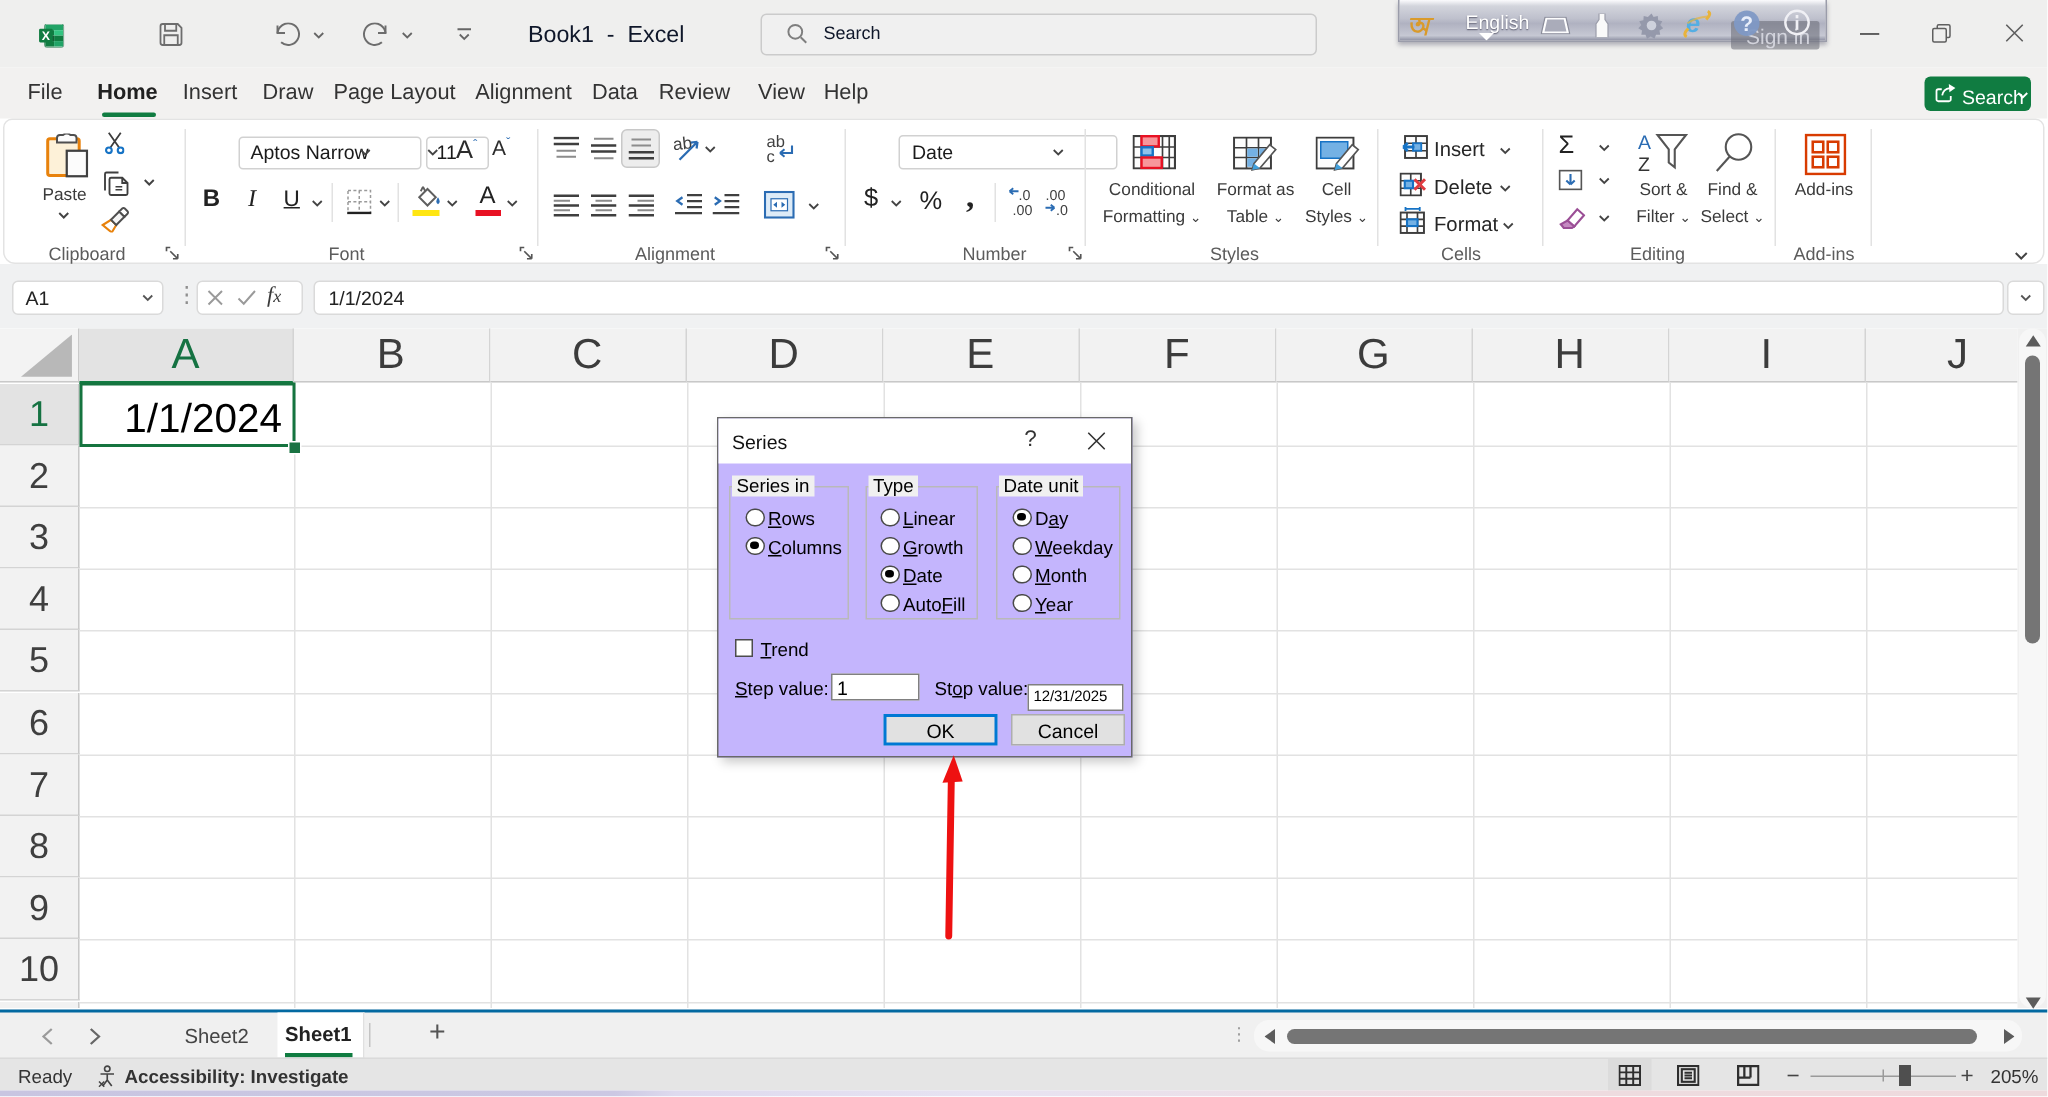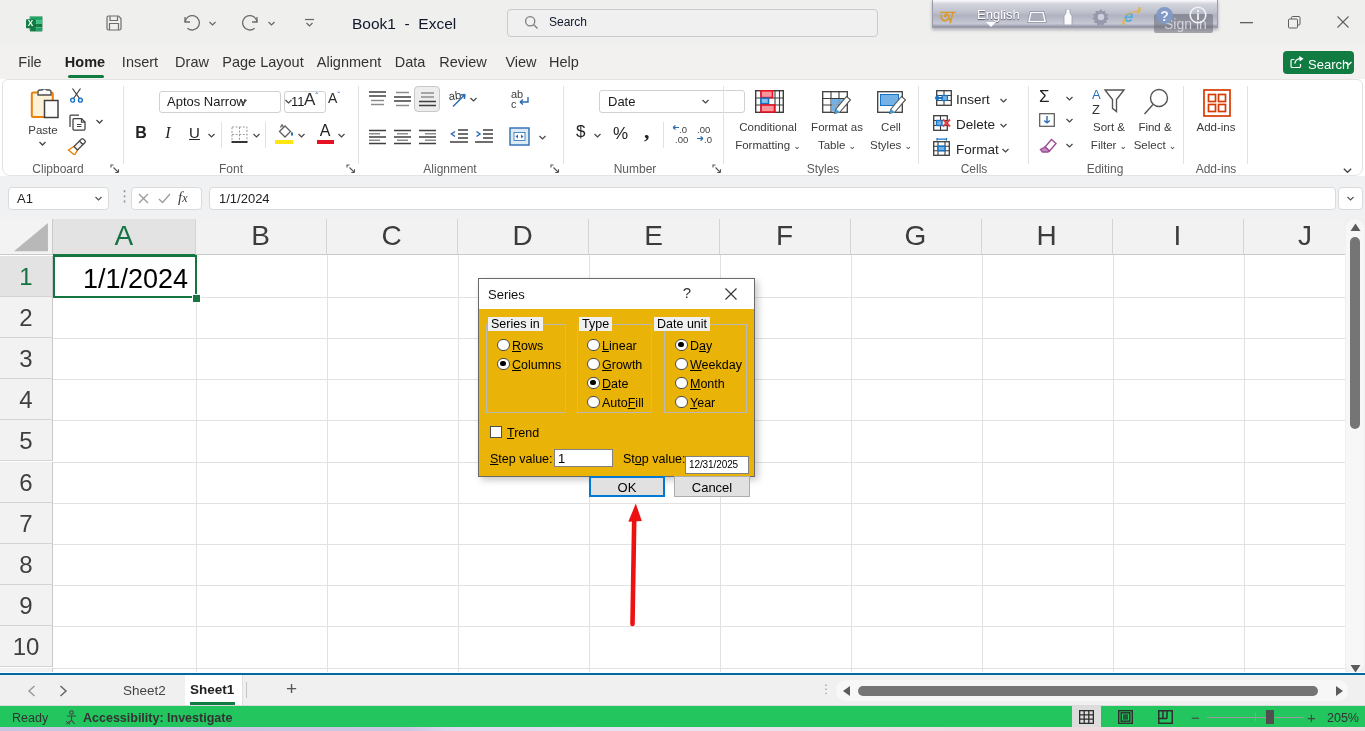--- a/index.html
+++ b/index.html
@@ -21,30 +21,30 @@
   
   #fbarzone { left:0; top:176px; width:1365px; height:43px; background:#f0f1f2; }
   .wbox { position:absolute; background:#fff; border:1px solid #dadada; border-radius:4px; }
   
   #grid { left:0; top:219px; width:1344.5px; height:453px; background:#fff; }
   .colhead { position:absolute; top:0; height:35.5px; background:#f2f2f2; border-right:1px solid #d4d4d4; border-bottom:1px solid #c8c8c8; color:#3c3c3c; font-size:28px; text-align:center; line-height:34px; }
   .rowhead { position:absolute; left:0; width:53px; background:#f2f2f2; border-bottom:1px solid #d4d4d4; border-right:1px solid #c8c8c8; color:#3f3f3f; font-size:24px; text-align:center; }
   .vline { position:absolute; width:1px; background:#e2e2e2; }
   .hline { position:absolute; height:1px; background:#e2e2e2; }
   
-  #dialog { left:478px; top:278px; width:277px; height:199px; background:#eab308; border:1px solid #696969; box-shadow:3px 3px 7px rgba(0,0,0,0.22); font-size:12.5px; color:#000; }
+  #dialog { left:478px; top:278px; width:277px; height:227px; background:#c4b5fd; border:1px solid #696969; box-shadow:3px 3px 7px rgba(0,0,0,0.22); font-size:12.5px; color:#000; }
   .gbox { position:absolute; border:1px solid #b9b9b9; }
   .gboxlab { position:absolute; background:#f0f0f0; padding:0 3px; font-size:12.5px; }
   .radio { position:absolute; width:12.5px; height:12.5px; border:1.2px solid #4a4a4a; border-radius:50%; background:#fff; }
   .radio.sel::after { content:""; position:absolute; left:2.1px; top:2.1px; width:5.8px; height:5.8px; border-radius:50%; background:#000; }
   .rlab { position:absolute; font-size:12.5px; white-space:nowrap; }
   .field { position:absolute; background:#fff; border:1px solid #808080; font-size:13px; padding-left:3px; }
   
   #tabbar { left:0; top:673px; width:1365px; height:32px; background:#f0f0f0; border-top:2px solid #0369a1; }
-  #statusbar { left:0; top:705px; width:1365px; height:22px; background:#22c55e; border-top:1px solid #dadada; font-size:12.5px; color:#333; }
+  #statusbar { left:0; top:705px; width:1365px; height:22px; background:#e5e5e5; border-top:1px solid #dadada; font-size:12.5px; color:#333; }
   #taskstrip { left:0; top:727px; width:1365px; height:4px; background:linear-gradient(90deg,#c8c5e1 0%,#cbc8e3 30%,#dedaee 33%,#e7e3f2 48%,#ecdfe7 62%,#eedbdf 78%,#eedadd 100%); }
   
   #vsb { left:1344.5px; top:219px; width:20.5px; height:453px; background:#f0f0f0; }
 </style>
 </head>
 <body>
 <div class="abs" id="titlebar">
 
   <svg class="abs" style="left:26px;top:16px" width="16.5" height="15.5" viewBox="0 0 18 17">
     <rect x="4" y="0" width="14" height="17" rx="1.5" fill="#fff" stroke="#1e7145" stroke-width="0.5"></rect>
@@ -325,21 +325,21 @@
   <svg class="abs" style="left:668px;top:44px" width="20" height="20" viewBox="0 0 20 20">
     <text x="8" y="9" font-size="9.5" fill="#3f3f3f" font-family="Liberation Sans">.0</text>
     <text x="4" y="19" font-size="9.5" fill="#3f3f3f" font-family="Liberation Sans">.00</text>
     <path d="M8 3.5 h-6 M2 3.5 l2.5-2 M2 3.5 l2.5 2" stroke="#2b6cb3" stroke-width="1.2" fill="none"></path>
   </svg>
   <svg class="abs" style="left:693px;top:44px" width="22" height="20" viewBox="0 0 22 20">
     <text x="1" y="9" font-size="9.5" fill="#3f3f3f" font-family="Liberation Sans">.00</text>
     <text x="8" y="19" font-size="9.5" fill="#3f3f3f" font-family="Liberation Sans">.0</text>
     <path d="M1 14.5 h6 M7 14.5 l-2.5-2 M7 14.5 l-2.5 2" stroke="#2b6cb3" stroke-width="1.2" fill="none"></path>
   </svg>
-  <div class="glabel" style="left:632px">Number</div>
+  <div class="glabel" style="left:660px">Number</div>
   <svg class="launch" style="left:709px" viewBox="0 0 10 10" fill="none" stroke="#555" stroke-width="1.1">
       <path d="M1 3.5 V1 h2.5 M3.5 3.5 L8.5 8.5 M8.5 8.5 v-3.2 M8.5 8.5 h-3.2"></path>
     </svg>
   <div class="gsep" style="left:720px"></div>
 
   <svg class="abs" style="left:752px;top:10px" width="29" height="23" viewBox="0 0 29 23">
     <rect x="0.7" y="0.7" width="27.6" height="21.6" fill="#fdfdfd" stroke="#3d3d3d" stroke-width="1.4"></rect>
     <path d="M0.7 8 h27.6 M0.7 15 h27.6 M6 0.7 v21.6 M20 0.7 v21.6 M24.5 0.7 v21.6" stroke="#3d3d3d" stroke-width="1.1"></path>
     <rect x="6" y="0.8" width="11.5" height="6.8" fill="#f7969b" stroke="#e81123" stroke-width="1.6"></rect>
     <rect x="6" y="8.2" width="7.5" height="5.5" fill="#8ec2ec" stroke="#1673c5" stroke-width="1.6"></rect>
@@ -604,21 +604,21 @@
   <div class="abs" style="left:200px;top:5px;width:16px;font-size:15px;color:#333;text-align:center">?</div>
   <svg class="abs" style="left:246px;top:9px" width="12" height="12" viewBox="0 0 12 12" stroke="#333" stroke-width="1.1">
       <path d="M0.5 0.5 L11.5 11.5 M11.5 0.5 L0.5 11.5"></path>
     </svg>
 
   <div class="gbox" style="left:7px;top:45px;width:80px;height:89px"></div>
   <div class="gboxlab" style="left:9px;top:38px">Series in</div>
   <div class="gbox" style="left:98px;top:45px;width:75px;height:89px"></div>
   <div class="gboxlab" style="left:100px;top:38px">Type</div>
   <div class="gbox" style="left:185px;top:45px;width:83px;height:89px"></div>
-  <div class="gboxlab" style="left:175px;top:38px">Date unit</div>
+  <div class="gboxlab" style="left:187px;top:38px">Date unit</div>
 
   <div class="radio" style="left:18px;top:59.5px"></div>
   <div class="rlab" style="left:33px;top:59.5px"><u>R</u>ows</div>
   <div class="radio sel" style="left:18px;top:78.5px"></div>
   <div class="rlab" style="left:33px;top:78.5px"><u>C</u>olumns</div>
 
   <div class="radio" style="left:108px;top:59.5px"></div>
   <div class="rlab" style="left:123px;top:59.5px"><u>L</u>inear</div>
   <div class="radio" style="left:108px;top:78.5px"></div>
   <div class="rlab" style="left:123px;top:78.5px"><u>G</u>rowth</div>

